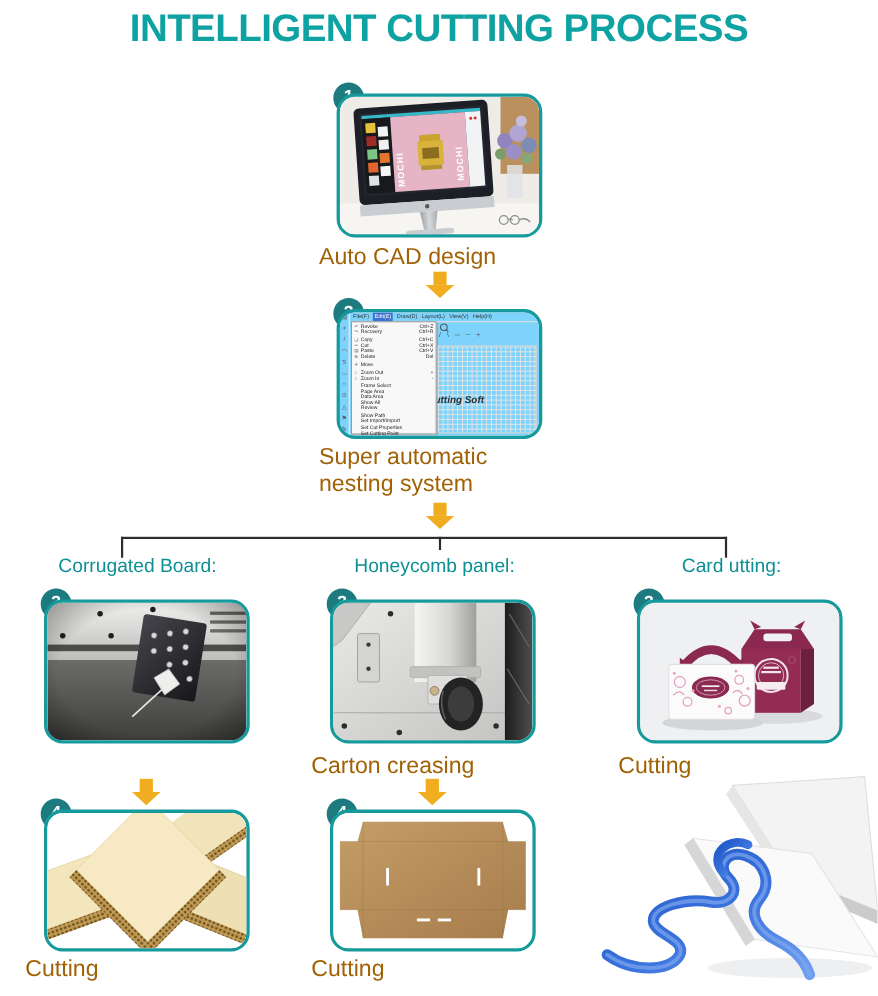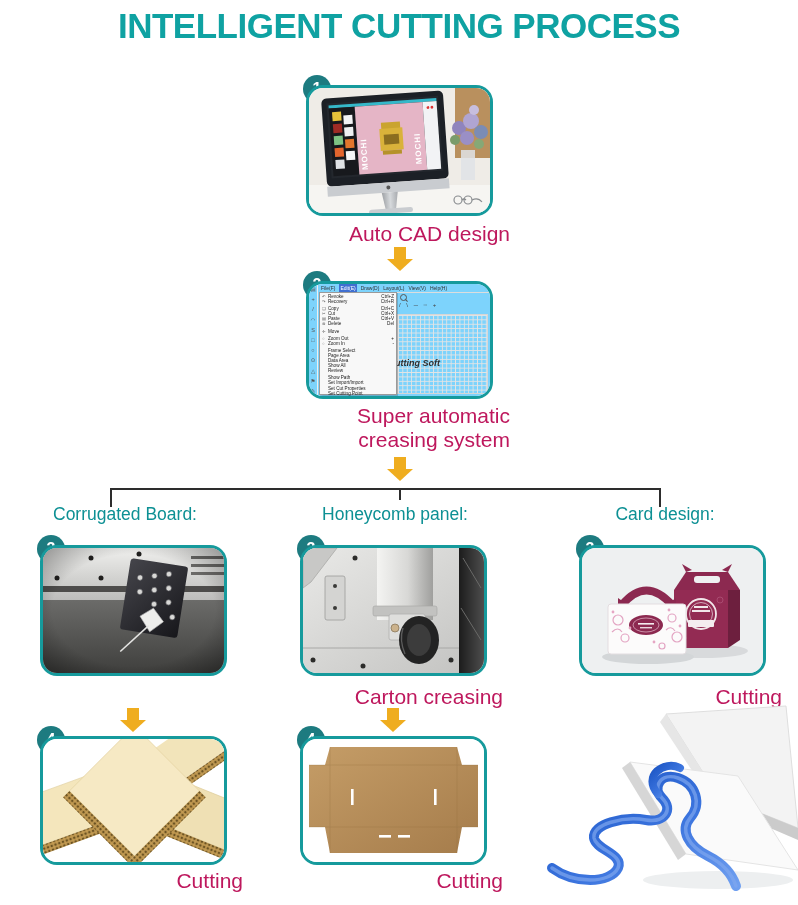--- a/index.html
+++ b/index.html
@@ -21,21 +21,21 @@
 
   #step1{left:306px;top:85px;width:187px;height:131px;}
   #step2{left:306px;top:281px;width:187px;height:118px;}
   #c1s3{left:40px;top:545px;width:187px;height:131px;}
   #c2s3{left:300px;top:545px;width:187px;height:131px;}
   #c3s3{left:579px;top:545px;width:187px;height:131px;}
   #c1s4{left:40px;top:736px;width:187px;height:129px;}
   #c2s4{left:300px;top:736px;width:187px;height:129px;}
 
   
-  .caption{position:absolute;width:220px;text-align:right;color:#be185d;font-size:21px;line-height:24px;}
+  .caption{position:absolute;width:220px;text-align:left;color:#a16207;font-size:21px;line-height:24px;}
   #cap1{left:290px;top:222px;}
   #cap2{left:290px;top:404px;}
   #capC1s3{left:23px;top:685px;}
   #capC2s3{left:283px;top:685px;}
   #capC3s3{left:562px;top:685px;}
   #capC1s4{left:23px;top:869px;}
   #capC2s4{left:283px;top:869px;}
 
   
   .arr{position:absolute;width:26px;}
@@ -294,35 +294,35 @@
             </div>
           <div class="sw-mi">
               <span class="ic"></span>
               <span class="lb">Set Cutting Point</span>
               <span class="sc"></span>
             </div>
         </div>
       </div>
     </div>
   </div>
-  <div class="caption" id="cap2">Super automatic creasing system</div>
+  <div class="caption" id="cap2">Super automatic nesting system</div>
 
   <div class="arr" id="arr2">
     <div class="shaft"></div>
       <div class="head"></div>
   </div>
 
   <div class="hline" id="bracket"></div>
   <div class="tick" id="tickL"></div>
   <div class="tick" id="tickC"></div>
   <div class="tick" id="tickR"></div>
 
   <div class="col-header" id="h2">Honeycomb panel:</div>
   <div class="col-header" id="h1">Corrugated Board:</div>
-  <div class="col-header" id="h3">Card design:</div>
+  <div class="col-header" id="h3">Card utting:</div>
 
   <div class="card-wrap" id="c1s3">
     <div class="badge">3</div>
     <div class="card">
       <svg viewBox="0 0 181 125" preserveAspectRatio="none">
         <defs>
           <linearGradient id="matG" x1="0" y1="0" x2="0" y2="1">
             <stop offset="0" stop-color="#8b8b89"></stop>
               <stop offset="1" stop-color="#3f3f3d"></stop>
           </linearGradient>

